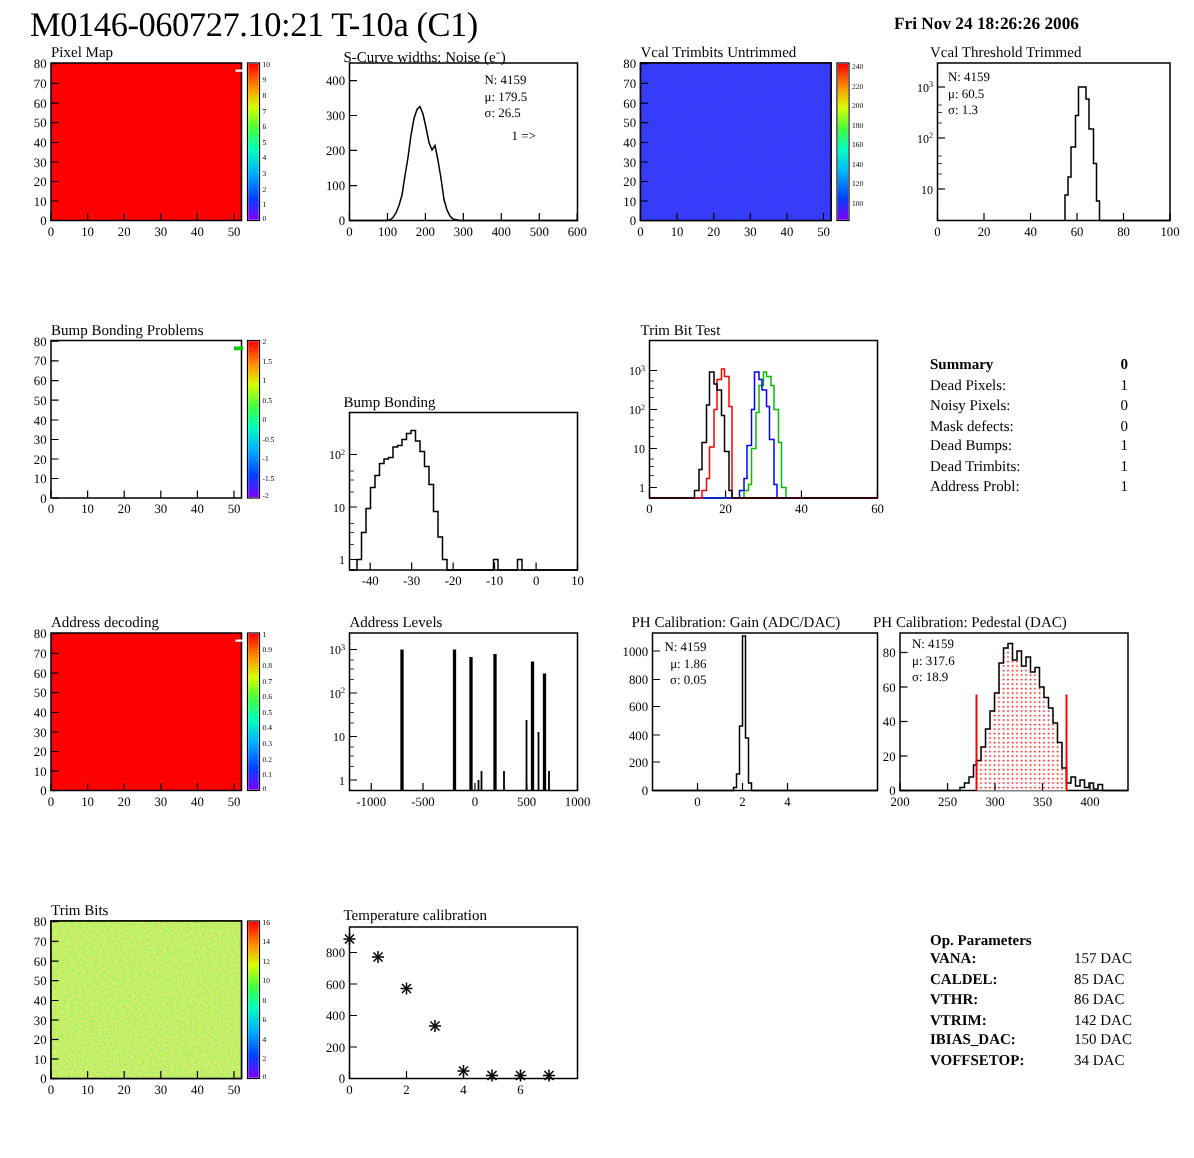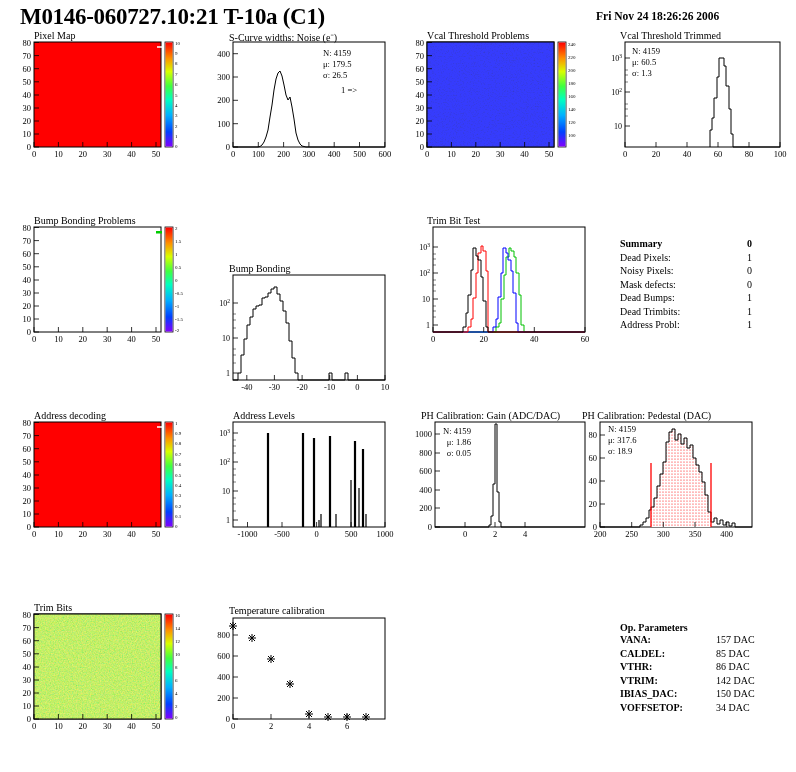--- a/index.html
+++ b/index.html
@@ -1,17 +1,17 @@
 <!DOCTYPE html>
 <html><head>
 <meta charset="utf-8">
 <style>
   html,body{margin:0;padding:0;background:#fff;}
   body{width:796px;height:772px;position:relative;font-family:"Liberation Serif",serif;color:#000;}
-  .hdr-title{position:absolute;left:20px;top:4px;font-size:23px;font-weight:bold;font-family:"Liberation Serif",serif;letter-spacing:-0.3px;}
+  .hdr-title{position:absolute;left:20px;top:4px;font-size:23px;font-weight:normal;font-family:"Liberation Serif",serif;letter-spacing:-0.3px;}
   .hdr-date{position:absolute;left:596px;top:10px;font-size:11.5px;font-weight:bold;}
   .panel{position:absolute;}
   .ptitle{position:absolute;font-size:10px;white-space:nowrap;font-family:"Liberation Serif",serif;}
   .stats{position:absolute;font-size:8.6px;line-height:11px;white-space:nowrap;font-family:"Liberation Serif",serif;}
   .sumbox{position:absolute;font-size:10px;font-family:"Liberation Serif",serif;}
   .sumrow{position:relative;height:13.5px;white-space:nowrap;}
   .sumrow .k{position:absolute;left:0;}
   .sumrow .v{position:absolute;left:118px;text-align:right;width:14px;}
   .sumhead{font-weight:bold;}
   .opbox{position:absolute;font-size:10px;font-family:"Liberation Serif",serif;}
@@ -136,21 +136,21 @@
   </svg>
   <div class="stats" style="left:118px;top:18px;">
     <div>N: 4159</div>
     <div>μ: 179.5</div>
     <div>σ: 26.5</div>
     <div style="margin-top:4px;margin-left:18px;">1 =&gt;</div>
   </div>
 </div>
 
 <div class="panel" style="left:405px;top:30px;width:190px;height:130px;">
-  <div class="ptitle" style="left:22px;top:0px;">Vcal Threshold Problems</div>
+  <div class="ptitle" style="left:22px;top:0px;">Vcal Trimbits Untrimmed</div>
   <svg width="190" height="130">
     <defs>
       <filter id="noiseBlue" x="0" y="0" width="100%" height="100%">
         <feTurbulence type="fractalNoise" baseFrequency="0.72" numOctaves="3" seed="7" result="t"></feTurbulence>
         <feColorMatrix in="t" type="matrix" values="0 0 0 0 0.04  0 0 0 0 0.05  0.9 0 0 0 0.55  0 0 0 0 1"></feColorMatrix>
       </filter>
       <filter id="noiseGreen" x="0" y="0" width="100%" height="100%">
         <feTurbulence type="fractalNoise" baseFrequency="0.78" numOctaves="3" seed="19" result="t"></feTurbulence>
         <feColorMatrix in="t" type="matrix" values="0.9 0 0 0 0.15  0 0.3 0 0 0.72  0 0 0.2 0 0.05  0 0 0 0 1"></feColorMatrix>
       </filter>

